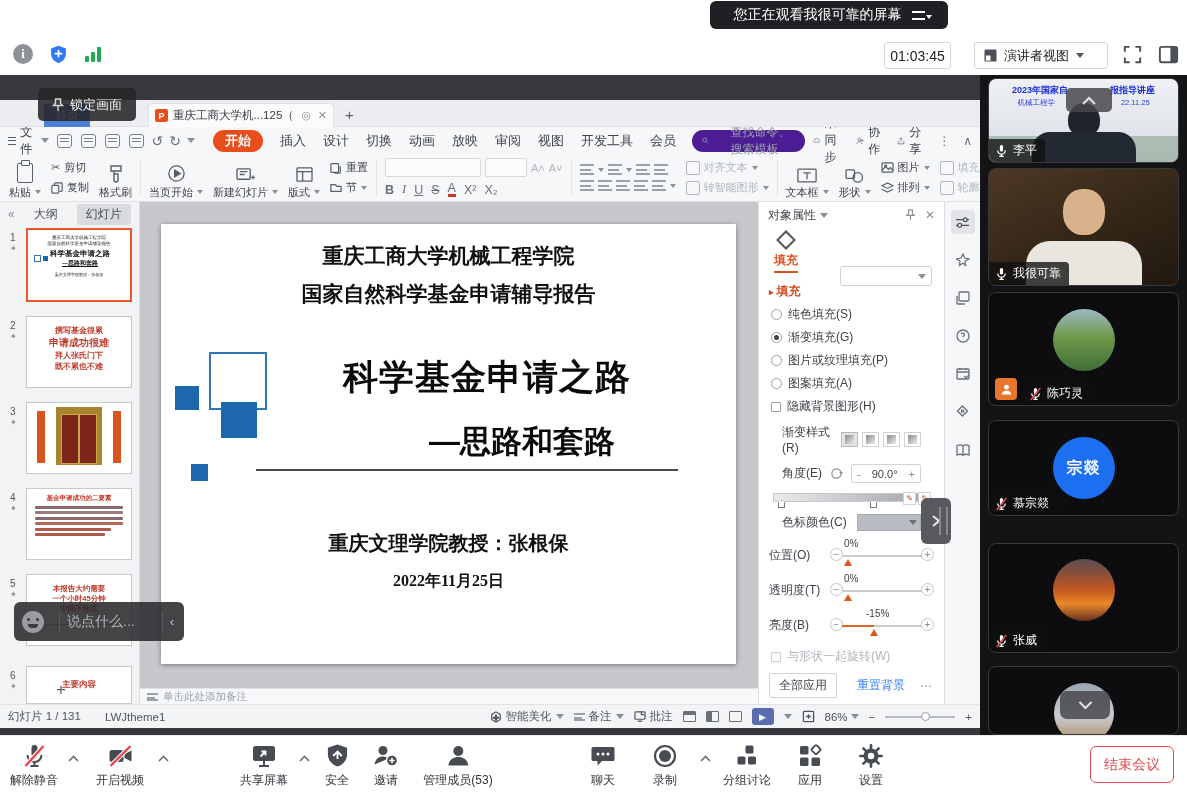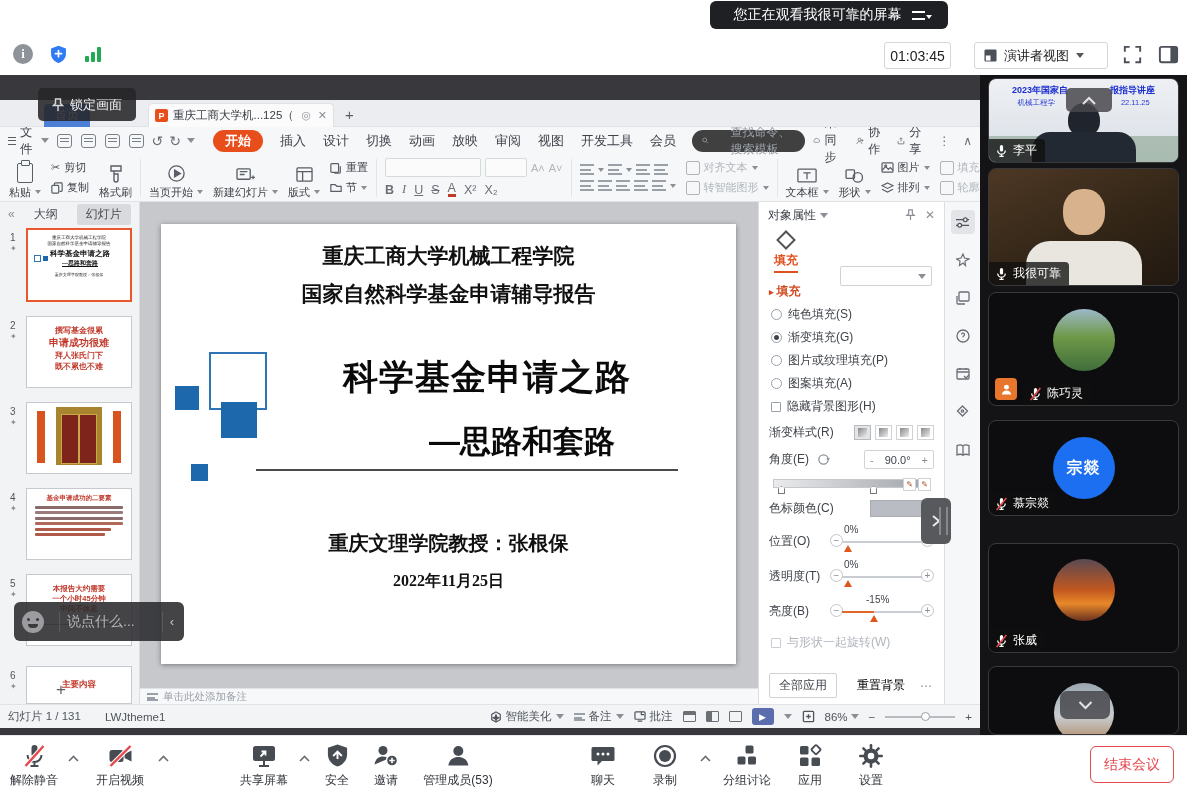--- a/index.html
+++ b/index.html
@@ -36,21 +36,21 @@
 .mbar{height:27px;display:flex;align-items:center;padding:0 8px;gap:8px;background:#f6f7f8}
 .mfile{display:flex;align-items:center;gap:4px;font-size:12.5px;color:#3f434a}
 .mfile .bars{width:12px;height:8px;border-top:1.5px solid #5a5f66;border-bottom:1.5px solid #5a5f66;position:relative}
 .mfile .bars:after{content:"";position:absolute;left:0;right:0;top:2.2px;height:1.5px;background:#5a5f66}
 .mi{width:15px;height:14px;border:1.3px solid #7a8088;border-radius:3px;position:relative}
 .mi:after{content:"";position:absolute;left:2px;right:2px;top:3px;height:1.2px;background:#7a8088;box-shadow:0 3px 0 #7a8088}
 .micons{display:flex;gap:9px;align-items:center}
 .undo{font-size:14px;color:#6b7077;display:flex;gap:6px;align-items:center}
 .mtabs{display:flex;align-items:center;gap:17px;margin-left:10px;font-size:13px;color:#3f434a;white-space:nowrap}
 .mtab-active{background:#e84e1b;color:#fff;border-radius:12px;padding:2px 12px;font-weight:bold}
-.msearch{margin-left:8px;width:190px;height:22px;background:#404040;border-radius:12px;display:flex;align-items:center;gap:22px;padding:0 10px;color:#9aa0a8;font-size:12px}
+.msearch{margin-left:8px;width:190px;height:22px;background:#4c1d95;border-radius:12px;display:flex;align-items:center;gap:22px;padding:0 10px;color:#9aa0a8;font-size:12px}
 .mright{margin-left:auto;display:flex;align-items:center;gap:13px;font-size:12px;color:#3f434a}
 
 .ribbon{height:48px;display:flex;align-items:center;background:#f6f7f8;border-bottom:1px solid #e0e2e5;padding:0 4px}
 .rg{display:flex;flex-direction:column;align-items:center;justify-content:flex-end;gap:2px;height:44px;padding:0 5px;flex:none}
 .rg .lbl{font-size:11px;color:#3f434a;white-space:nowrap}
 .rg2{display:flex;flex-direction:column;justify-content:center;gap:5px;height:44px;padding:0 5px;flex:none}
 .rrow{display:flex;align-items:center;gap:4px;font-size:11px;color:#3f434a;white-space:nowrap}
 .rsep{width:1px;height:38px;background:#e3e5e8;margin:0 3px;flex:none}
 .dar{width:0;height:0;border:3px solid transparent;border-top:4px solid #8a8f96;margin-top:3px}
 .ribbon .dis{color:#b0b5bc}
@@ -102,21 +102,21 @@
 .rp-head .sp{margin-left:auto;display:flex;gap:9px;color:#8a8f96;align-items:center}
 .rp-tabico{margin:2px 0 0 10px;width:34px;display:flex;flex-direction:column;align-items:center;gap:2px}
 .diam{width:14px;height:14px;border:2px solid #555;transform:rotate(45deg);margin:3px}
 .rp-filltab{color:#e0501e;font-weight:bold;border-bottom:2px solid #e0501e;padding-bottom:2px;font-size:12px}
 .rp-sec{display:flex;align-items:center;gap:3px;color:#d0491f;font-weight:bold;margin:10px 0 2px 10px}
 .rp-dd{position:absolute;right:12px;top:64px;width:92px;height:20px;border:1px solid #cfd3d8;border-radius:2px;display:flex;align-items:center;justify-content:flex-end;padding:0 5px}
 .ropt{display:flex;align-items:center;gap:6px;margin:6px 0 0 12px;color:#3f434a}
 .rad{width:11px;height:11px;border:1px solid #9aa0a8;border-radius:50%;position:relative;flex:none}
 .rad.on:after{content:"";position:absolute;left:2px;top:2px;width:5px;height:5px;border-radius:50%;background:#3f434a}
 .chk{width:10px;height:10px;border:1px solid #9aa0a8;border-radius:1px;flex:none}
-.rrowp{display:flex;align-items:center;margin:9px 10px 0;color:#3f434a}
+.rrowp{display:flex;align-items:center;margin:9px 23px 0;color:#3f434a}
 .gbtns{margin-left:auto;display:flex;gap:4px}
 .gb{width:17px;height:15px;border:1px solid #cfd3d8;background:#fff;display:flex;align-items:center;justify-content:center}
 .gb.on{background:#e2e4e7;border-color:#b7bbc0}
 .gb i{width:9px;height:9px;background:linear-gradient(135deg,#888,#eee)}
 .spin{margin-left:auto;display:flex;align-items:center;border:1px solid #cfd3d8;border-radius:2px;height:19px}
 .spin span{padding:0 6px;font-size:11px;color:#3f434a}
 .spin b{padding:0 5px;color:#8a8f96;font-weight:normal;font-size:11px}
 .gradbar{position:relative;margin:10px 14px 2px;height:9px;background:linear-gradient(90deg,#ebebed,#9fa3a8);border:1px solid #c5c8cc}
 .gstop{position:absolute;top:6px;width:7px;height:8px;background:#fff;border:1px solid #777;clip-path:polygon(50% 0,100% 35%,100% 100%,0 100%,0 35%)}
 .slrow{display:flex;align-items:center;margin:13px 10px 0;color:#3f434a}
@@ -690,21 +690,21 @@
               <span class="val" style="left:36px">-15%</span>
           </span>
         </div>
         <div class="ropt" style="color:#b0b5bc;margin-top:12px">
             <span class="chk" style="border-color:#c9ccd0"></span>
             <span>与形状一起旋转(W)</span>
           </div>
         <div class="rp-foot">
           <span class="applyall">全部应用</span>
           <span style="color:#b0b5bc"></span>
-          <span style="color:#000000">重置背景</span>
+          <span style="color:#3b82f6">重置背景</span>
           <span style="margin-left:auto;color:#8a8f96;letter-spacing:2px">⋯</span>
         </div>
       </div>
 
       <div class="vstrip">
         <span class="vi on">
           <svg width="15" height="13" viewBox="0 0 16 14" fill="none" stroke="#50555c" stroke-width="1.4">
               <path d="M1 4h14M1 10h14"></path>
               <circle cx="11" cy="4" r="2" fill="#f6f7f8"></circle>
               <circle cx="5" cy="10" r="2" fill="#f6f7f8"></circle>

